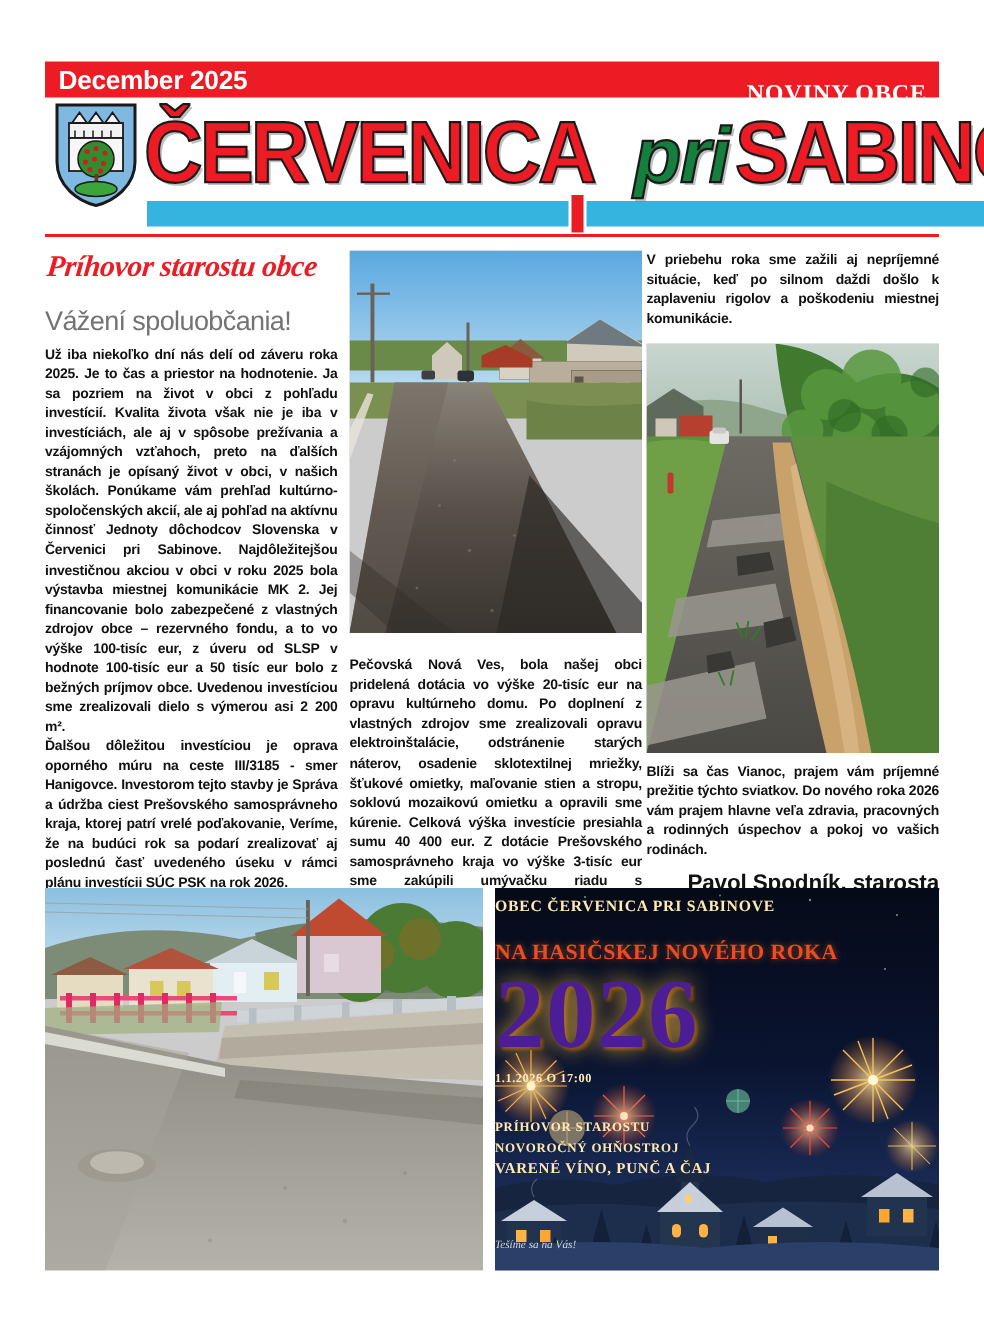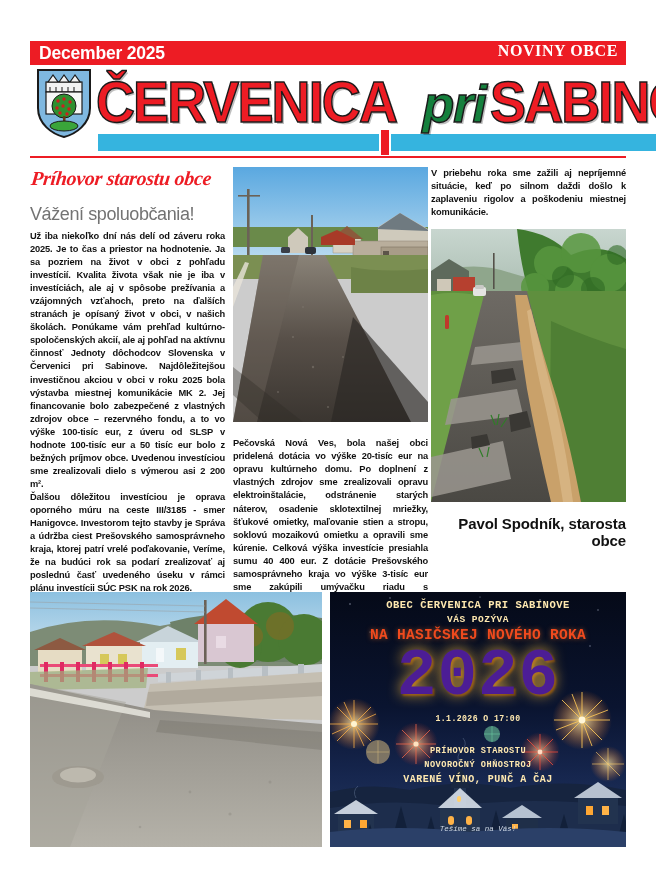--- a/index.html
+++ b/index.html
@@ -34,21 +34,21 @@
     left: 9px; top: 2px;
     color: #ffffff;
     font-size: 17.5px;
     font-weight: bold;
     letter-spacing: -0.2px;
     font-family: "Liberation Sans", sans-serif;
     line-height: 20px;
   }
   .noviny-label {
     position: absolute;
-    right: 8px; top: 0;
+    right: 8px; top: 12px;
     color: #ffffff;
     font-size: 16px;
     font-weight: bold;
     letter-spacing: 0.6px;
     font-family: "Liberation Serif", serif;
     line-height: 20px;
   }
 
   
   .crest {
@@ -188,22 +188,21 @@
   #photo-road-new   { left: 233px; top: 167px; width: 195px; height: 255px; }
   #photo-flood      { left: 431px; top: 229px; width: 195px; height: 273px; }
   #photo-guardrail  { left: 30px;  top: 592px; width: 292px; height: 255px; }
   #poster-newyear   { left: 330px; top: 592px; width: 296px; height: 255px; }
 
   
   .poster-inner { position: absolute; inset: 0; }
   .poster-text {
     position: absolute;
     left: 0; right: 0;
-    text-align: center;
-    font-family: Liberation Mono, monospace;
+    font-family: Liberation Serif, serif;
     font-weight: bold;
   }
   .pt-l1 { top: 7px;  font-size: 10.5px; color: #ffe9b0; letter-spacing: 0.5px; }
   .pt-l2 { top: 22px; font-size: 9.5px;  color: #ffe9b0; letter-spacing: 0.5px; }
   .pt-l3 { top: 35px; font-size: 14.5px; color: #f04a1e; letter-spacing: 0.3px;
            text-shadow: 0 0 5px rgba(255,120,40,0.55); }
   .pt-year {
     top: 50px;
     font-size: 66px;
     line-height: 70px;
@@ -418,20 +417,23 @@
       <rect x="14" y="86" width="4" height="14" rx="1.5" fill="#c0392b"></rect>
 
       <g stroke="#2f7d28" stroke-width="1.2" fill="none">
         <path d="M64 196 l-4 -10 M66 196 l2 -11 M70 198 l6 -9"></path>
         <path d="M52 228 l-4 -9 M56 228 l2 -10"></path>
       </g>
     </svg>
   </div>
 
   <div class="col col-r" style="top:508px;">
+    <div class="bodytext">
+      <p>Blíži sa čas Vianoc, prajem vám príjemné prežitie týchto sviatkov. Do nového roka 2026 vám prajem hlavne veľa zdravia, pracovných a rodinných úspechov a pokoj vo vašich rodinách.</p>
+    </div>
     <div class="signature">Pavol Spodník, starosta obce</div>
   </div>
 
   <div class="photo" id="photo-guardrail">
     <svg viewBox="0 0 292 255" preserveAspectRatio="none">
       <defs>
         <linearGradient id="skyC" x1="0" y1="0" x2="0" y2="1">
           <stop offset="0" stop-color="#8cc0e0"></stop>
             <stop offset="1" stop-color="#cfe3ef"></stop>
         </linearGradient>
@@ -651,21 +653,20 @@
       <path d="M0 240 Q70 232 140 240 Q220 232 296 240 V255 H0 Z" fill="#2b4068"></path>
 
       <g stroke="#7f93b3" stroke-width="0.8" fill="none" opacity="0.45">
         <path d="M130 172 q-5 -8 2 -14 q6 -6 1 -12"></path>
         <path d="M26 206 q-4 -7 2 -12"></path>
       </g>
     </svg>
 
     <div class="poster-inner">
       <div class="poster-text pt-l1">OBEC ČERVENICA PRI SABINOVE</div>
-      <div class="poster-text pt-l2">VÁS POZÝVA</div>
       <div class="poster-text pt-l3">NA HASIČSKEJ NOVÉHO ROKA</div>
       <div class="poster-text pt-year">2026</div>
       <div class="poster-text pt-l4">1.1.2026 O 17:00</div>
       <div class="poster-text pt-l6">PRÍHOVOR STAROSTU</div>
       <div class="poster-text pt-l7">NOVOROČNÝ OHŇOSTROJ</div>
       <div class="poster-text pt-l8">VARENÉ VÍNO, PUNČ A ČAJ</div>
       <div class="poster-text pt-l9">Tešíme sa na Vás!</div>
     </div>
   </div>
 

